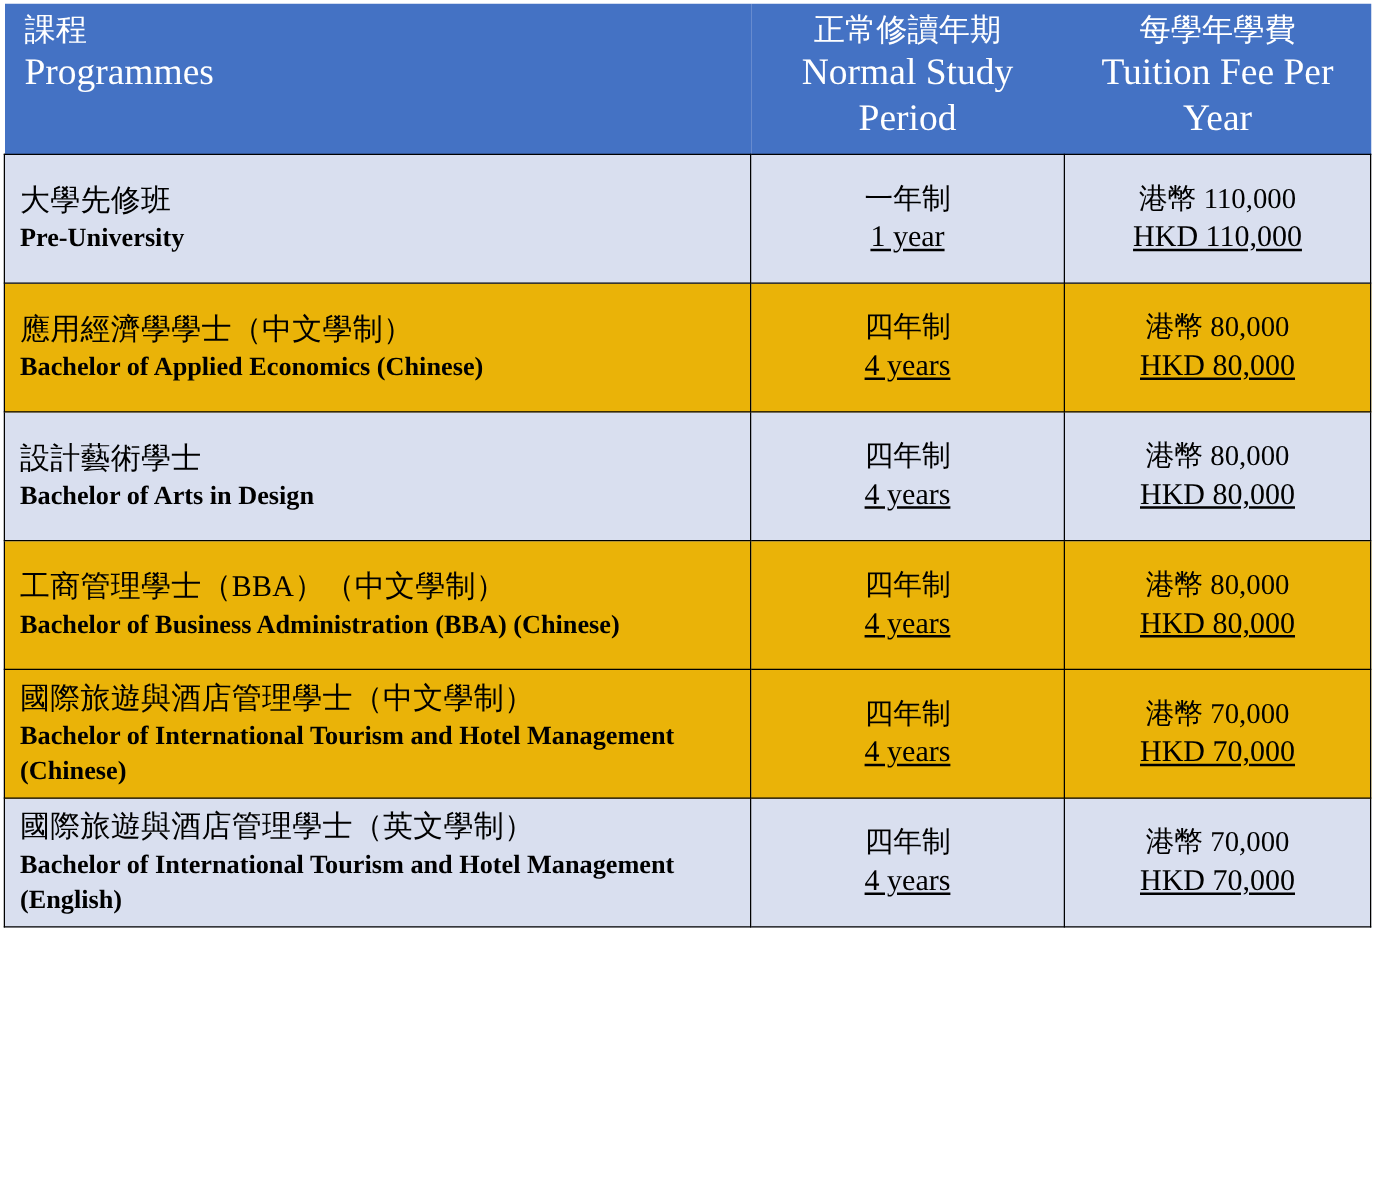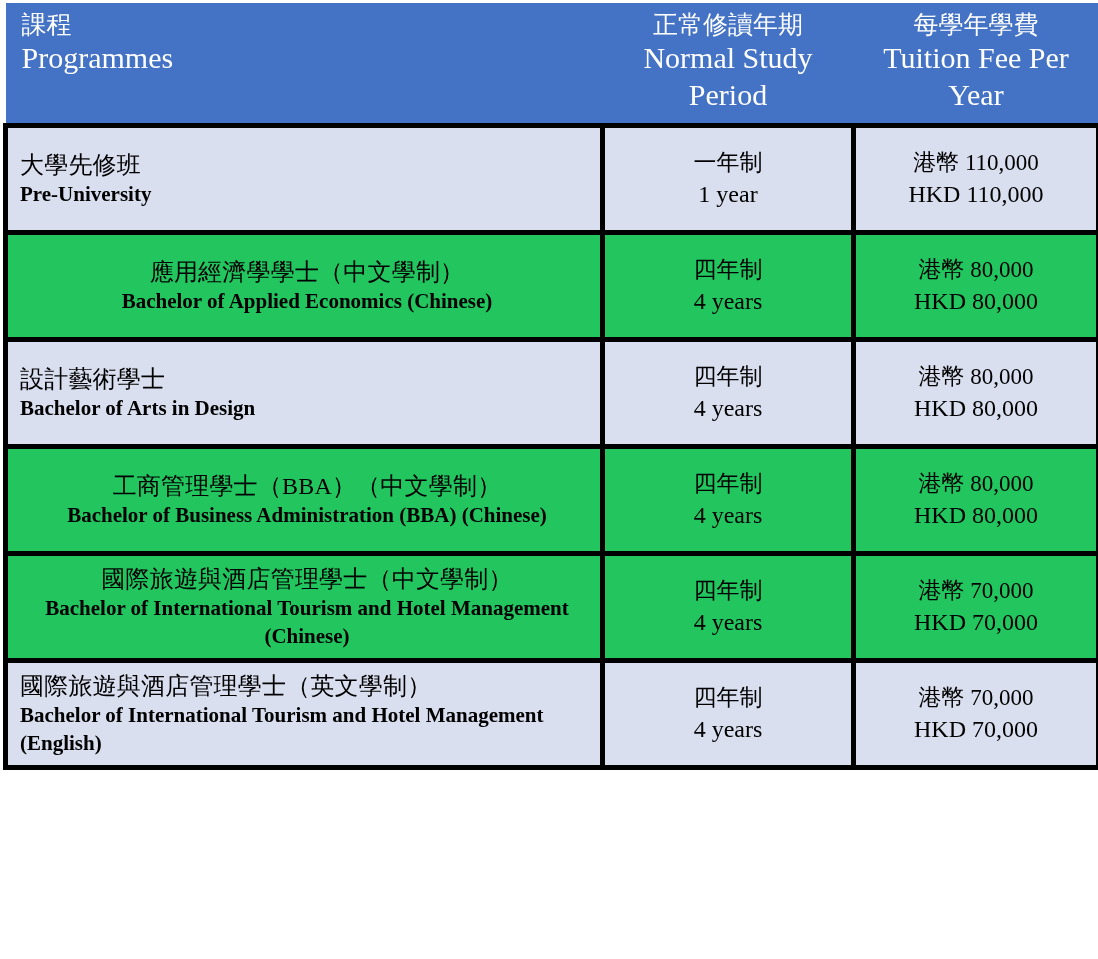--- a/index.html
+++ b/index.html
@@ -46,26 +46,26 @@
     line-height: 1.24;
     white-space: nowrap;
   }
   .hd-en {
     font-size: 30px;
     line-height: 1.22;
   }
 
   
   tbody td {
-    border: 5px solid #000000;
+    border: 1px solid #000000;
     vertical-align: middle;
     padding: 20px 6px;
   }
   tbody tr.shade td { background: #D9DFEF; }
-  tbody tr.plain td { background: #22c55e; text-align: center; }
+  tbody tr.plain td { background: #eab308; }
 
   td.cell-prog {
     text-align: left;
     padding-left: 12px;
     padding-top: 5px;
     padding-bottom: 5px;
   }
   td.cell-center {
     text-align: center;
     margin-top: 28px;
@@ -86,20 +86,21 @@
 
   .val-cn {
     font-size: 23px;
     line-height: 1.34;
     color: #000000;
   }
   .val-en {
     font-size: 24px;
     line-height: 1.30;
     color: #000000;
+    text-decoration: underline;
   }
 </style>
 </head>
 <body>
 
 <table id="tuition-table">
   <colgroup>
     <col class="c-prog">
     <col class="c-period">
     <col class="c-fee">

